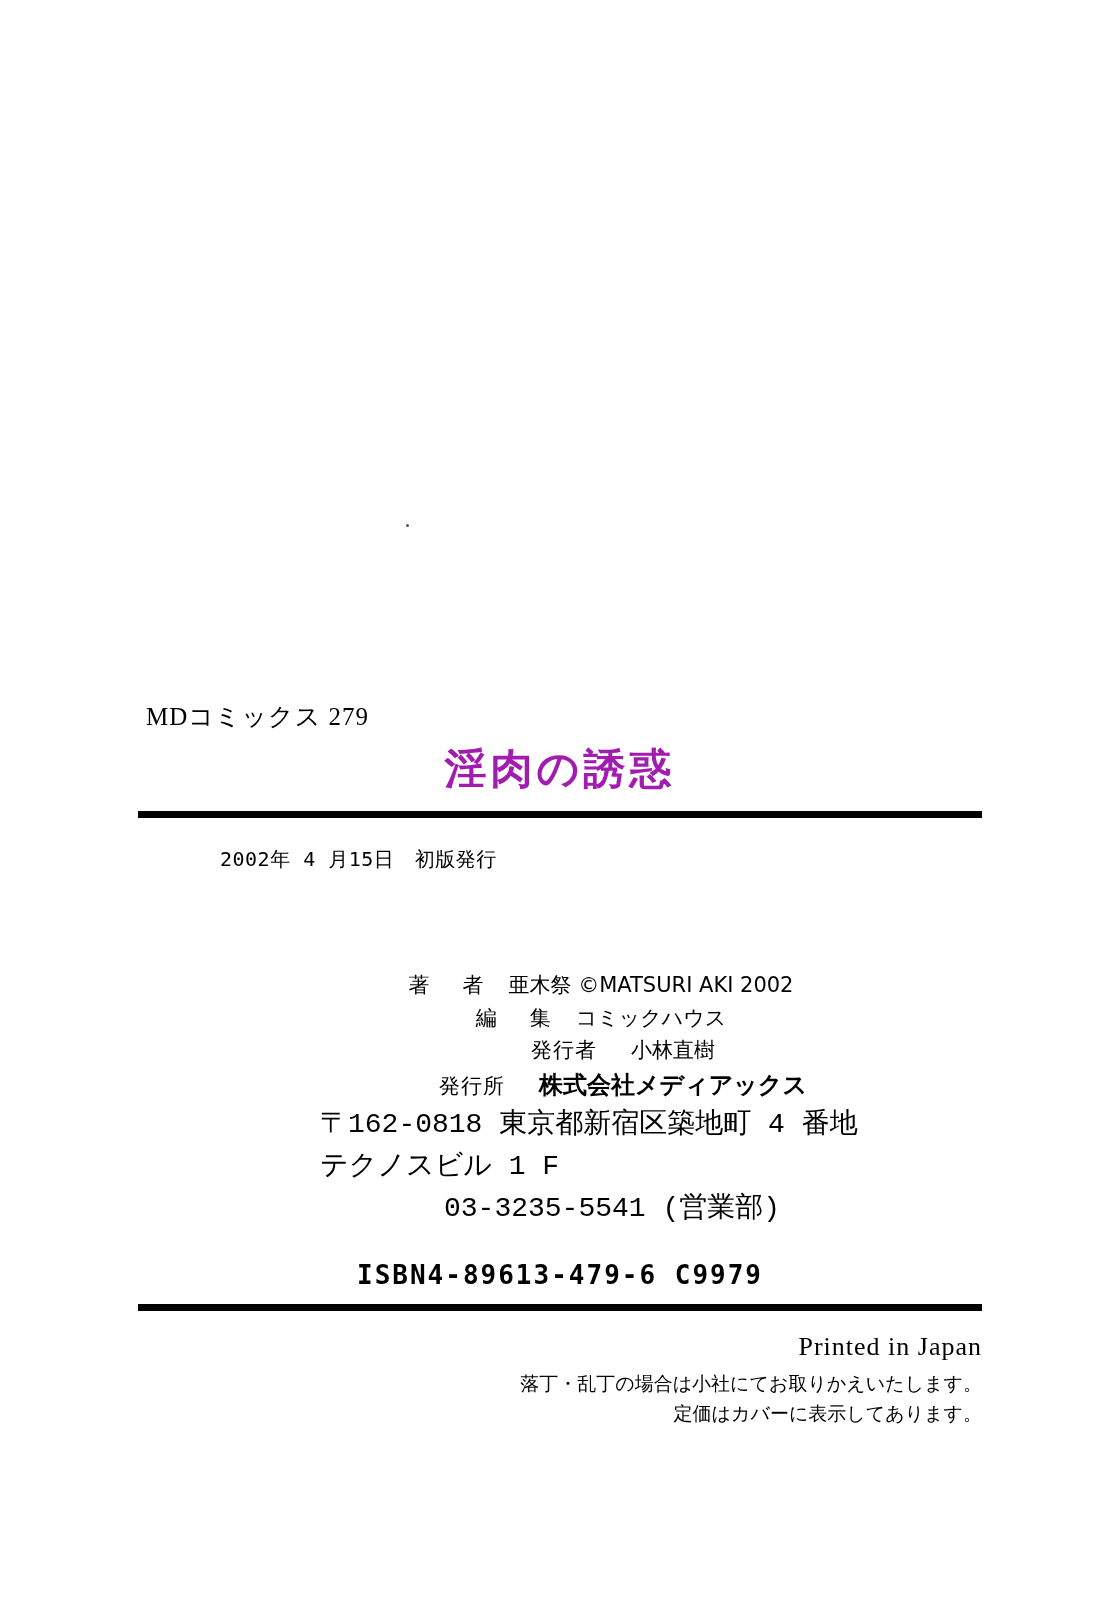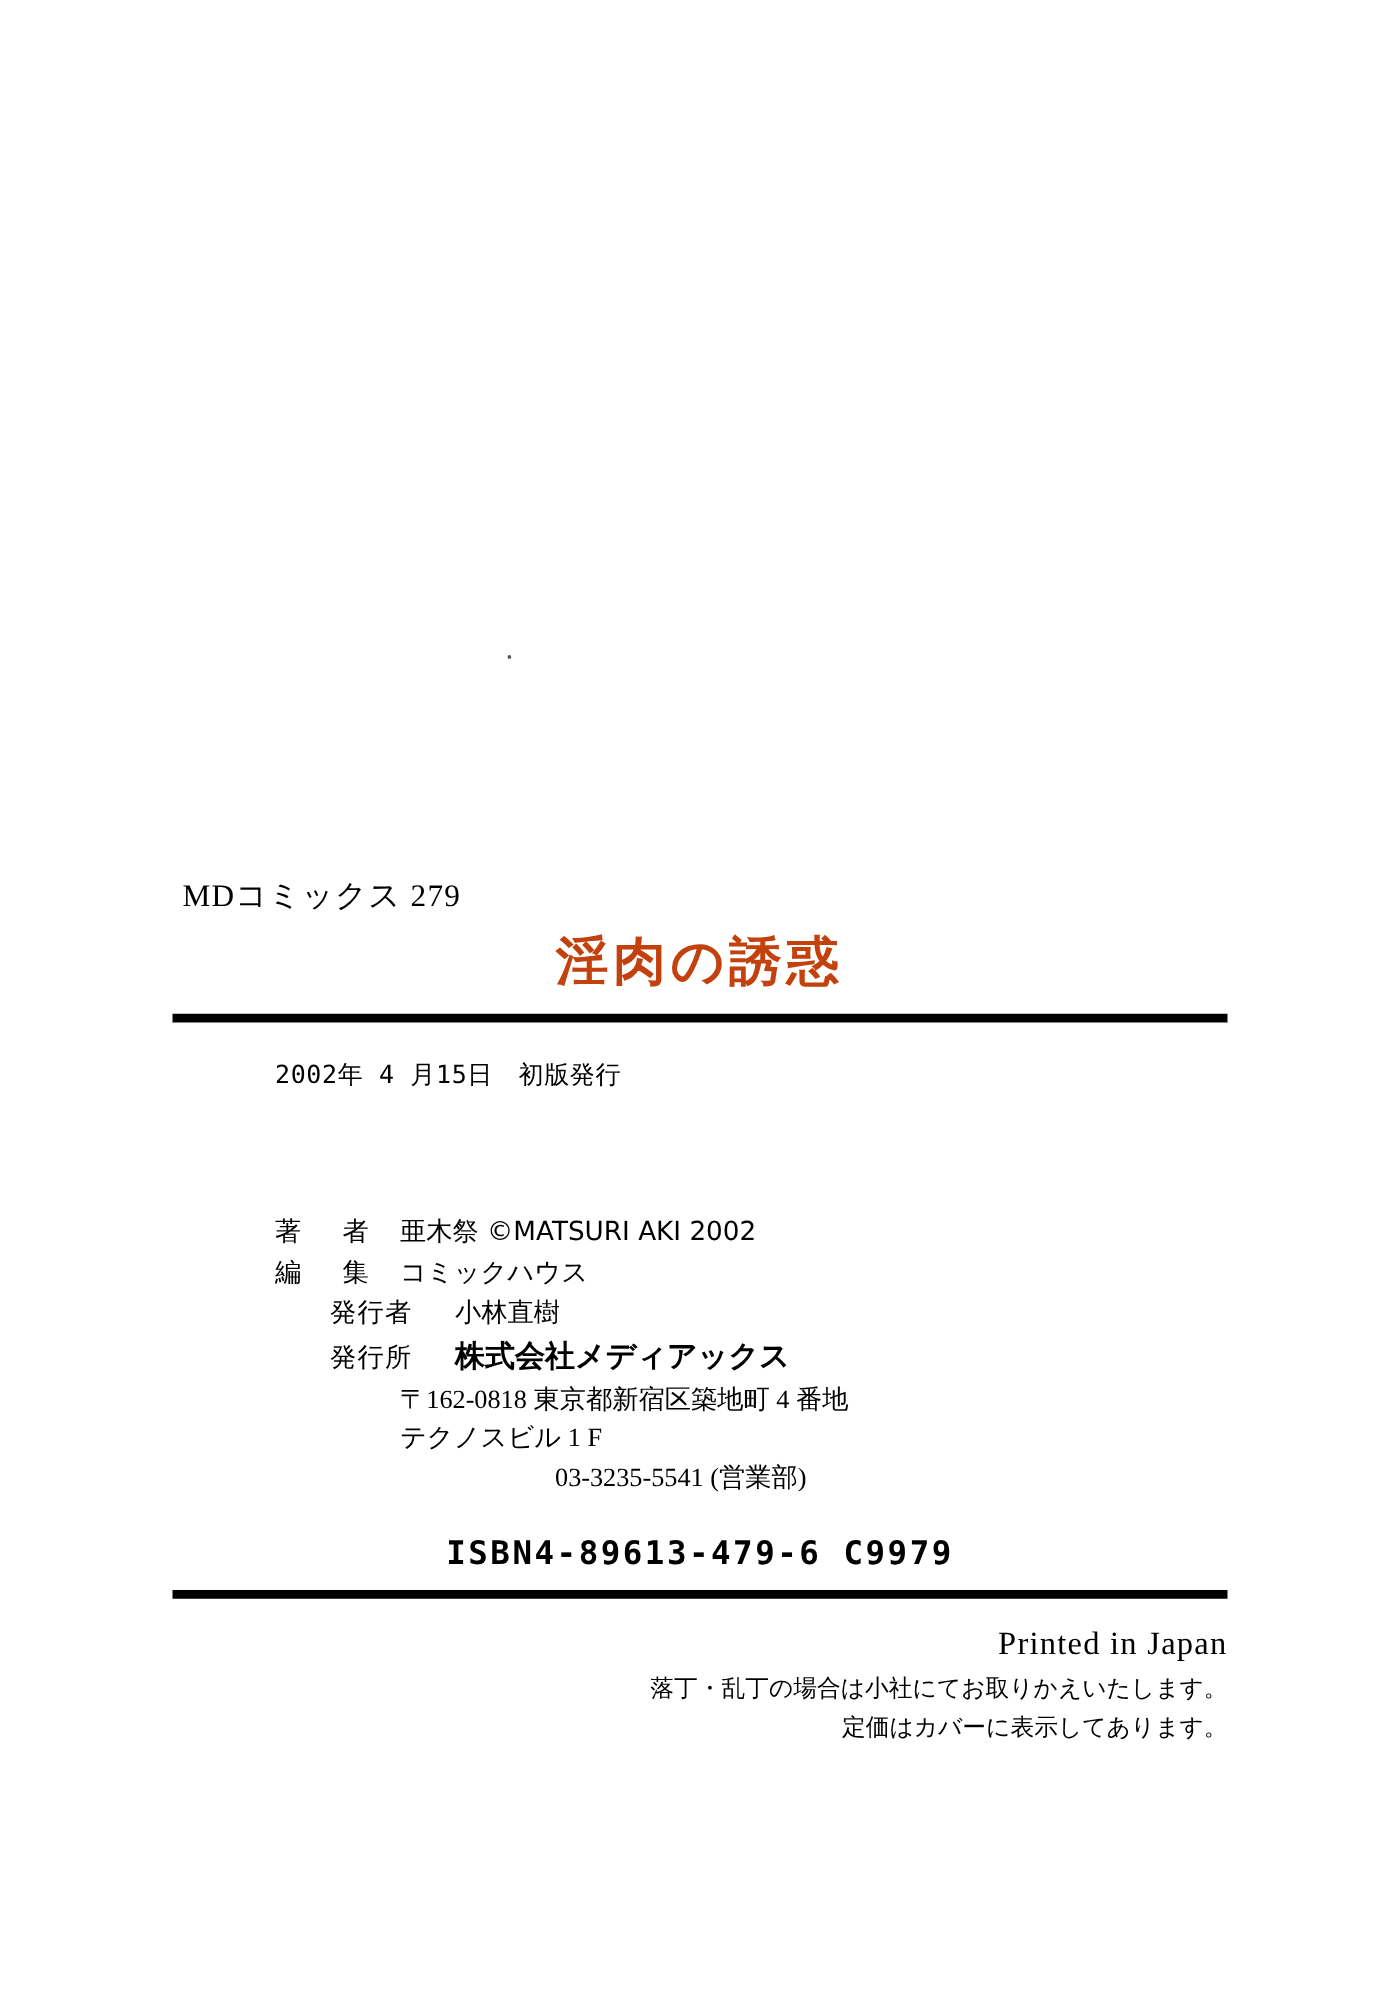--- a/index.html
+++ b/index.html
@@ -49,21 +49,21 @@
     color: #000;
     margin: 0 0 6px 8px;
   }
 
   .book-title {
     font-family: "DejaVu Sans", sans-serif;
     font-weight: bold;
     font-size: 42px;
     letter-spacing: 4px;
     text-align: center;
-    color: #c2410c;
+    color: #a21caf;
     margin: 8px 0 14px 0;
   }
 
   .rule-thick {
     height: 7px;
     background: #000;
     width: 100%;
   }
 
   .pubdate {
@@ -77,41 +77,42 @@
   .credits {
     margin: 96px 0 0 82px;
     font-family: "DejaVu Sans", sans-serif;
     font-size: 21px;
     line-height: 1.55;
     color: #000;
   }
   .credit-row {
     display: flex;
     align-items: baseline;
+    justify-content: center;
   }
   .credit-label {
     width: 100px;
     flex: 0 0 100px;
     letter-spacing: 6px;
     font-family: "DejaVu Sans", sans-serif;
   }
   .credit-label.tight { letter-spacing: 1px; margin-left: 44px; }
   .credit-value {
     font-family: "DejaVu Sans", sans-serif;
   }
   .publisher-name {
     font-family: "DejaVu Sans", sans-serif;
     font-weight: bold;
     font-size: 24px;
     letter-spacing: 0px;
   }
   .addr {
     margin-left: 100px;
-    font-family: Liberation Serif, serif;
-    font-size: 21px;
+    font-family: Liberation Mono, monospace;
+    font-size: 28px;
     line-height: 1.5;
   }
   .addr .l2 { }
   .addr .l3 { margin-left: 124px; }
 
   .printer-row {
     margin-top: 10px;
   }
 
   .isbn {

